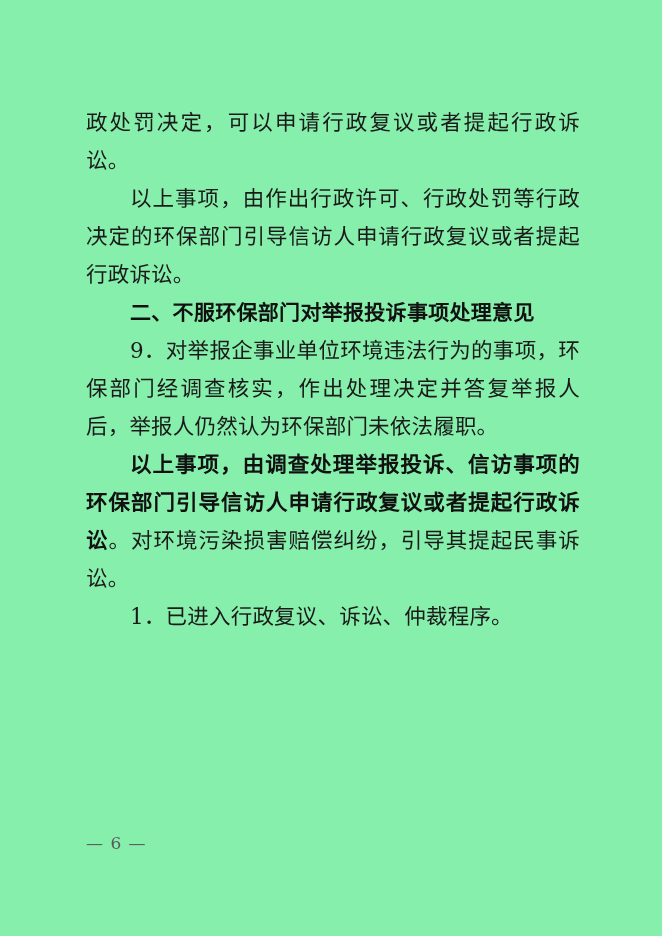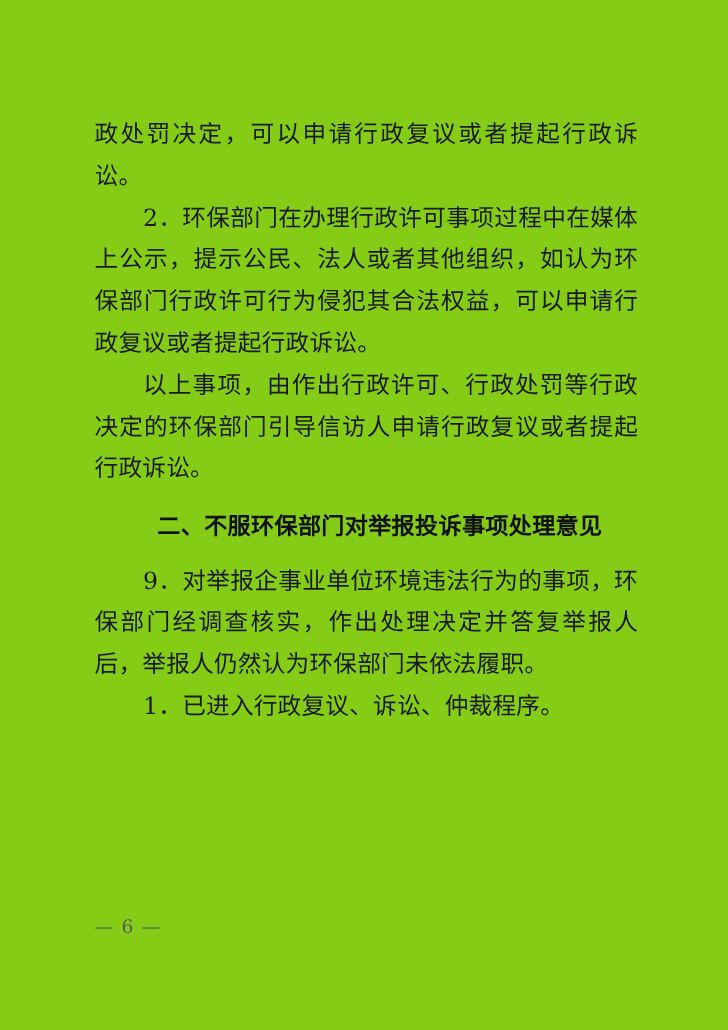--- a/index.html
+++ b/index.html
@@ -17,21 +17,21 @@
     color: #1c1c1c;
     -webkit-font-smoothing: antialiased;
   }
 
   .page {
     position: absolute;
     left: 0;
     top: 0;
     width: 662px;
     height: 936px;
-    background: #84cc16;
+    background: #86efac;
   }
 
   .text-block {
     position: absolute;
     left: 86px;
     top: 104px;
     width: 494px;
   }
 
   
@@ -54,21 +54,21 @@
     text-indent: 0;
   }
 
   
   .heading {
     font-family: "DejaVu Sans", "Liberation Sans", sans-serif;
     font-size: 21px;
     line-height: 38px;
     font-weight: bold;
     letter-spacing: 0.3px;
-    margin: 13px;
+    margin: 0;
     text-indent: 44px;
     color: #111111;
   }
 
   
   .b {
     font-family: "DejaVu Sans", "Liberation Sans", sans-serif;
     font-weight: bold;
     letter-spacing: 0.2px;
     color: #111111;
@@ -89,29 +89,29 @@
 </style>
 </head>
 <body>
 
 <div class="page">
 
   <div class="text-block">
 
     <p class="para noindent">政处罚决定，可以申请行政复议或者提起行政诉讼。</p>
 
-    <p class="para indent">2．环保部门在办理行政许可事项过程中在媒体上公示，提示公民、法人或者其他组织，如认为环保部门行政许可行为侵犯其合法权益，可以申请行政复议或者提起行政诉讼。</p>
 
     <p class="para indent">以上事项，由作出行政许可、行政处罚等行政决定的环保部门引导信访人申请行政复议或者提起行政诉讼。</p>
 
     <p class="heading">二、不服环保部门对举报投诉事项处理意见</p>
 
     <p class="para indent">9．对举报企事业单位环境违法行为的事项，环保部门经调查核实，作出处理决定并答复举报人后，举报人仍然认为环保部门未依法履职。</p>
 
 
+    <p class="para indent"><span class="b">以上事项，由调查处理举报投诉、信访事项的环保部门引导信访人申请行政复议或者提起行政诉讼</span><span>。对环境污染损害赔偿纠纷，引导其提起民事诉讼。</span></p>
 
 
     <p class="para indent">1．已进入行政复议、诉讼、仲裁程序。</p>
 
   </div>
 
   <div class="page-number">— 6 —</div>
 
 </div>
 

